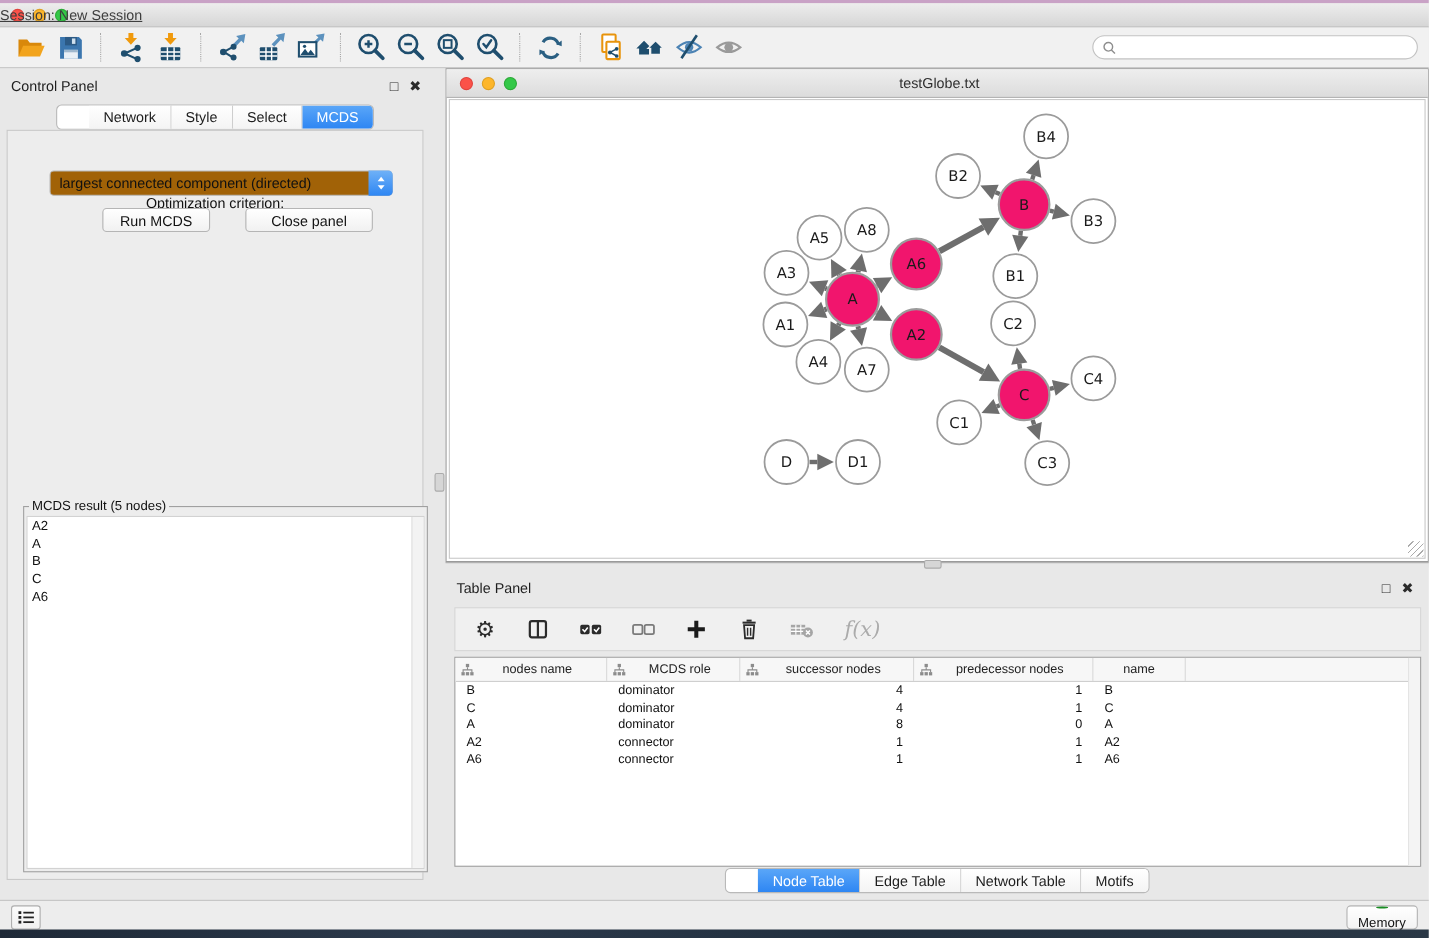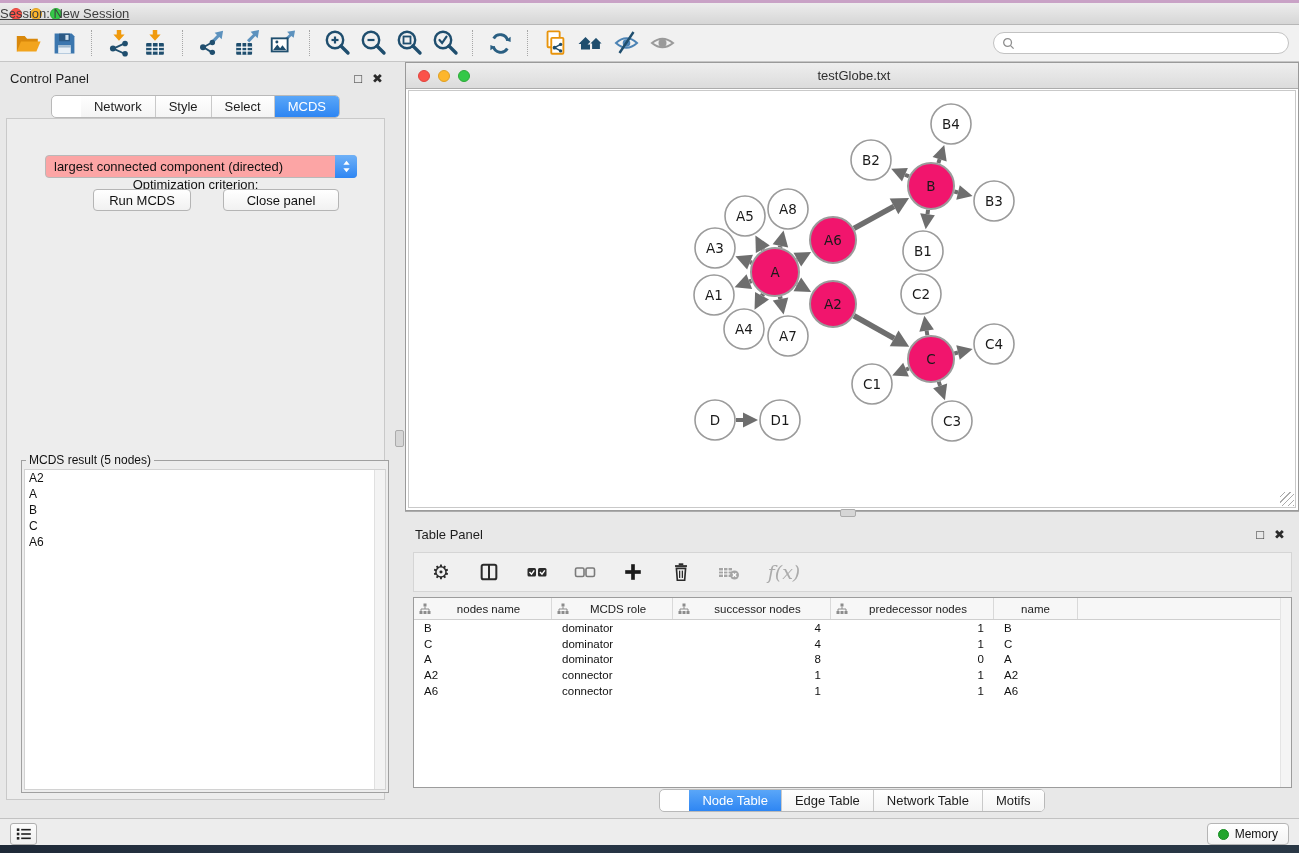--- a/index.html
+++ b/index.html
@@ -30,21 +30,21 @@
   
   .cpanel { position:absolute; left:0; top:62px; width:391px; height:748px; }
   .panel-head { position:absolute; left:0; top:6px; width:100%; height:22px; }
   .panel-title { position:absolute; left:10px; top:3px; font-size:13px; color:#1E1E1E; }
   .panel-btns { position:absolute; right:8px; top:2px; display:flex; gap:10px; }
   .pbtn { font-size:13px; color:#2B2B2B; line-height:17px; cursor:default; }
   .cp-tabs { position:absolute; left:0; top:33px; width:100%; text-align:center; }
   .cp-body { position:absolute; left:6px; top:56px; width:379px; height:682px;
     background:#EDEDED; border:1px solid #C9C9C9; }
   .opt-label { position:absolute; left:0; width:100%; top:16px; text-align:center; font-size:13px; color:#111;margin-top:42px; }
-  .dropdown { position:absolute; left:38px; top:36px; width:312px; height:23px; background:#fca5a5;
+  .dropdown { position:absolute; left:38px; top:36px; width:312px; height:23px; background:#a16207;
     border:1px solid #B9B9B9; border-radius:4px; display:flex; align-items:center; }
   .dropdown .dd-text { flex:1; font-size:13px; color:#111; padding-left:8px; white-space:nowrap; overflow:hidden; }
   .dd-step { width:22px; height:23px; margin:-1px -1px -1px 0; border-radius:0 4px 4px 0;
     background:linear-gradient(#6FB1F7,#2E86F3); display:flex; align-items:center; justify-content:center; }
   .btn { position:absolute; height:22px; background:linear-gradient(#FFFFFF,#F1F1F1);
     border:1px solid #B5B5B5; border-radius:4px; font-size:13px; color:#111;
     display:flex; align-items:center; justify-content:center; }
   fieldset.result { position:absolute; left:14px; top:334px; width:368px; height:340px;
     border:1px solid #A0A0A0; background:#EDEDED; }
   fieldset.result legend { font-size:12px; color:#111; padding:0 3px; margin-left:4px; }
@@ -105,21 +105,21 @@
   .seg-btn.active { background:linear-gradient(#5AA6F8,#2E86F3); color:#fff; }
 
   
   .statusbar { position:absolute; left:0; top:818px; width:100%; height:27px; background:#EDEDED;
     border-top:1px solid #C2C2C2; }
   .status-left-btn { position:absolute; left:10px; top:4px; width:27px; height:22px;
     background:linear-gradient(#FCFCFC,#F0F0F0); border:1px solid #AFAFAF; border-radius:3px;
     display:flex; align-items:center; justify-content:center; }
   .memory-btn { position:absolute; right:10px; top:4px; height:22px; padding:0 10px;
     background:linear-gradient(#FFFFFF,#F3F3F3); border:1px solid #B5B5B5; border-radius:4px;
-    display:flex; align-items:center; gap:6px; font-size:12px; color:#111; }
+    display:flex; align-items:center; gap:6px; font-size:12px; color:#111;flex-direction:column; }
   .mem-dot { width:11px; height:11px; border-radius:50%; background:#22A52E; border:1px solid #188C23; }
   .wallpaper { position:absolute; left:0; top:845px; width:100%; height:8px;
     background:linear-gradient(90deg,#1E2937,#2C3A4C 30%,#22303F 60%,#2A3846); }
 </style>
 </head>
 <body>
 
 <div class="app">
 
   <div class="deskline"></div>

